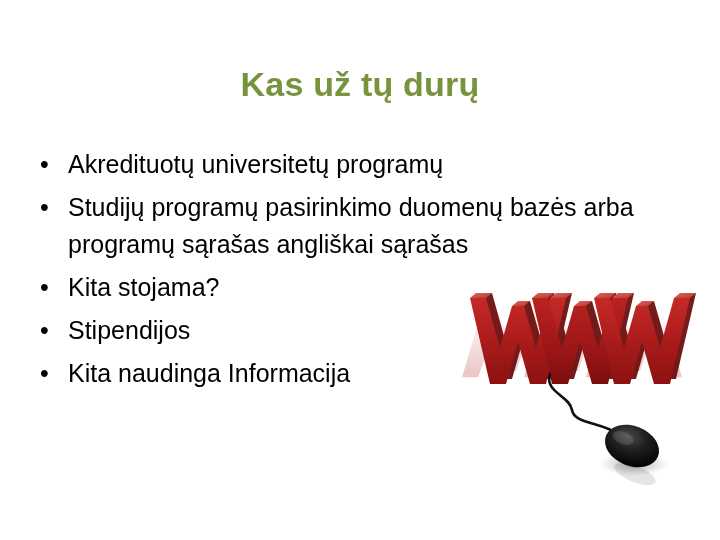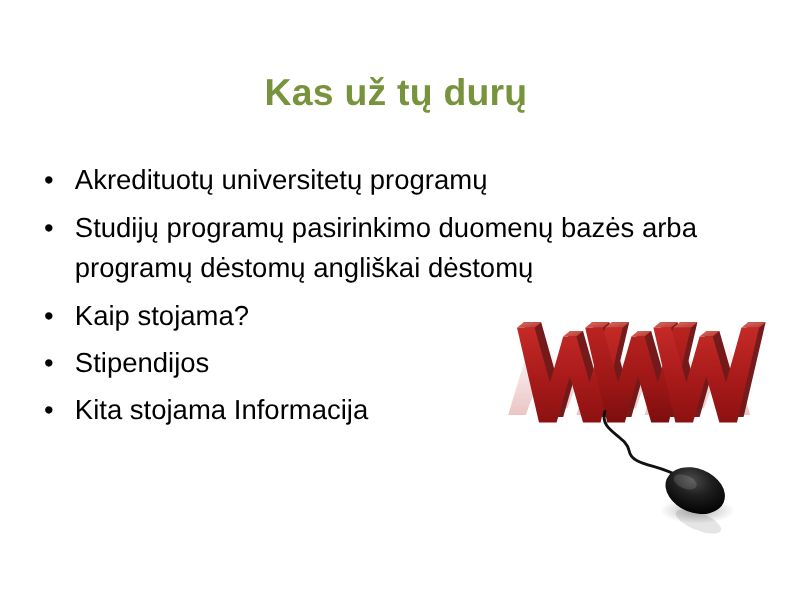--- a/index.html
+++ b/index.html
@@ -110,36 +110,36 @@
 
   <ul id="bullet-list">
 
     <li class="bullet-item">
       <span class="bullet-marker">•</span>
       <span class="bullet-text">Akredituotų universitetų programų</span>
     </li>
 
     <li class="bullet-item">
       <span class="bullet-marker">•</span>
-      <span class="bullet-text">Studijų programų pasirinkimo duomenų bazės arba programų dėstomų angliškai dėstomų</span>
-    </li>
-
-    <li class="bullet-item">
-      <span class="bullet-marker">•</span>
-      <span class="bullet-text">Kaip stojama?</span>
+      <span class="bullet-text">Studijų programų pasirinkimo duomenų bazės arba programų sąrašas angliškai sąrašas</span>
+    </li>
+
+    <li class="bullet-item">
+      <span class="bullet-marker">•</span>
+      <span class="bullet-text">Kita stojama?</span>
     </li>
 
     <li class="bullet-item">
       <span class="bullet-marker">•</span>
       <span class="bullet-text">Stipendijos</span>
     </li>
 
     <li class="bullet-item">
       <span class="bullet-marker">•</span>
-      <span class="bullet-text">Kita stojama Informacija</span>
+      <span class="bullet-text">Kita naudinga Informacija</span>
     </li>
 
   </ul>
 
   <div id="www-graphic">
     <div class="www-stage">
 
       <svg class="www-svg www-reflection" width="250" height="100" viewBox="0 0 250 100">
         <g>
           <path d="M10 6 L26 6 L40 56 L52 14 L64 14 L76 56 L90 6 L106 6 L86 92 L70 92 L58 50 L46 92 L30 92 Z" fill="#b01c1c"></path>

